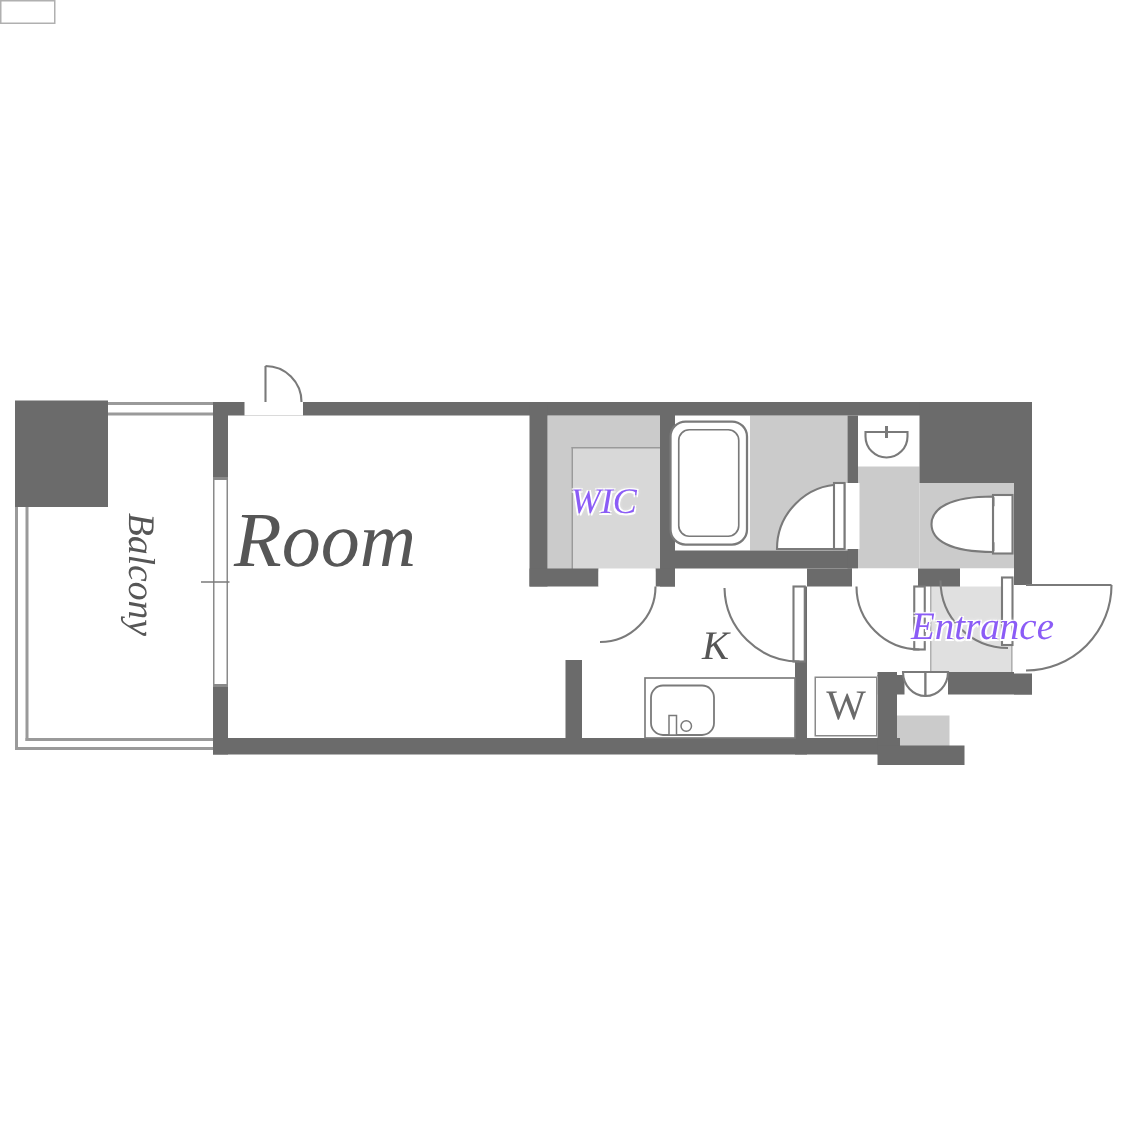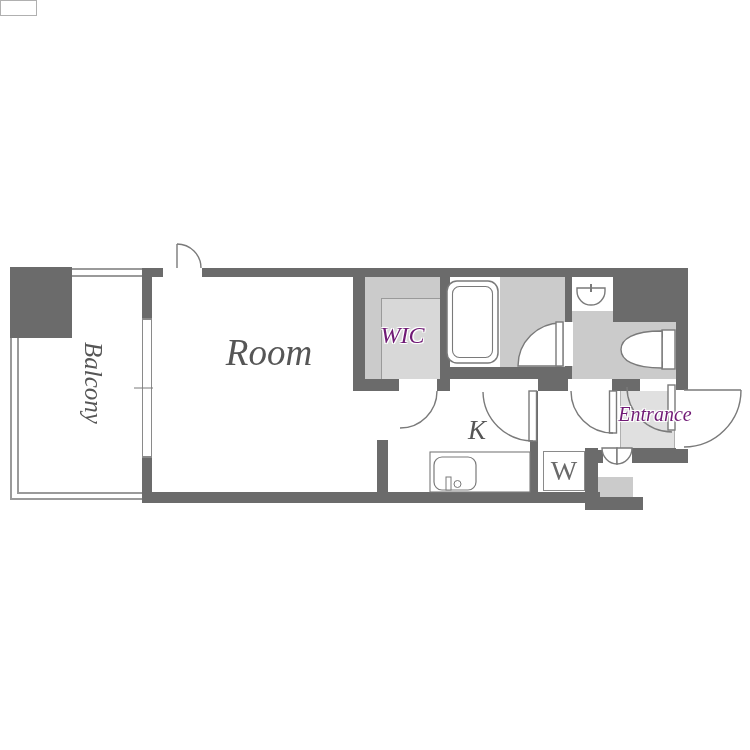--- a/index.html
+++ b/index.html
@@ -5,26 +5,26 @@
   html,body{margin:0;padding:0;background:#fff;}
   body{width:750px;height:750px;position:relative;font-family:"Liberation Serif","DejaVu Serif",serif;}
   .plan{position:absolute;left:0;top:0;width:750px;height:750px;}
   .abs{position:absolute;}
   .wall{position:absolute;background:#6b6b6b;z-index:2;}
   .floor{position:absolute;z-index:1;}
   .gap{position:absolute;background:#ffffff;z-index:3;}
   .thinline{position:absolute;background:#9a9a9a;z-index:1;}
   svg.overlay{position:absolute;left:0;top:0;z-index:4;pointer-events:none;}
   .label{position:absolute;z-index:5;color:#565656;font-style:italic;white-space:nowrap;}
-  .halo{color:#701a75;text-shadow:-1px -1px 0 #fff,1px -1px 0 #fff,-1px 1px 0 #fff,1px 1px 0 #fff,0 0 3px #fff;}
-  .room-label{left:168px;top:332px;width:202px;text-align:center;font-size:37px;line-height:1.12;}
+  .halo{color:#8b5cf6;text-shadow:-1px -1px 0 #fff,1px -1px 0 #fff,-1px 1px 0 #fff,1px 1px 0 #fff,0 0 3px #fff;}
+  .room-label{left:156px;top:332px;width:202px;font-size:52px;line-height:1.12;}
   .balcony-label{left:12px;top:368px;width:160px;height:30px;text-align:center;font-size:25px;transform:rotate(90deg);transform-origin:50% 50%;}
   .wic-label{left:365px;top:322px;width:75px;text-align:center;font-size:24px;}
   .k-label{left:462px;top:415px;width:30px;text-align:center;font-size:27px;}
-  .entrance-label{left:600px;top:403px;width:110px;text-align:center;font-size:20px;}
+  .entrance-label{left:600px;top:403px;width:110px;text-align:center;font-size:26px;}
   .w-box{position:absolute;left:543px;top:451px;width:40px;height:38px;border:1.6px solid #8a8a8a;background:#fff;z-index:4;
          display:flex;align-items:center;justify-content:center;font-size:28px;color:#6a6a6a;font-style:normal;}
   .wic-inner{position:absolute;left:381px;top:298px;width:58px;height:82px;background:#d8d8d8;
              border-top:1px solid #9a9a9a;border-left:1px solid #9a9a9a;z-index:1;}
   .entr-floor{background:#e0e0e0;border:1px solid #b0b0b0;}
   .step{background:#fff;border:1px solid #b0b0b0;z-index:3;}
   .window{position:absolute;left:142px;top:318px;width:10px;height:140px;background:#fff;
           border-left:1.2px solid #8a8a8a;border-right:1.2px solid #8a8a8a;box-sizing:border-box;z-index:3;}
 </style>
 </head>

